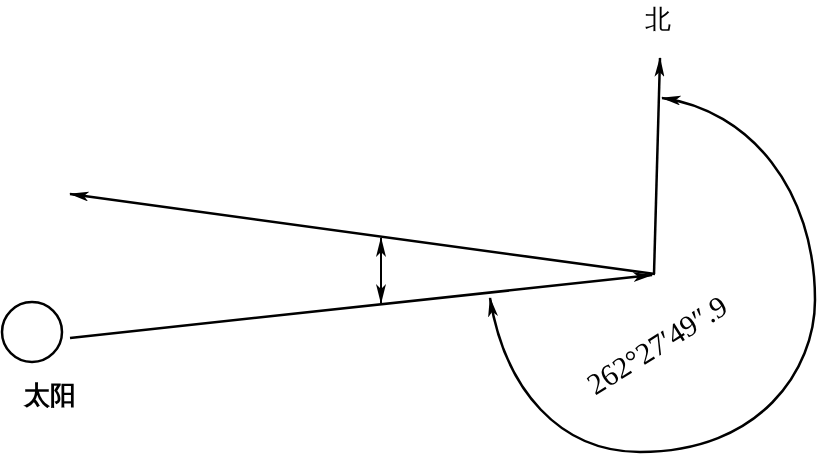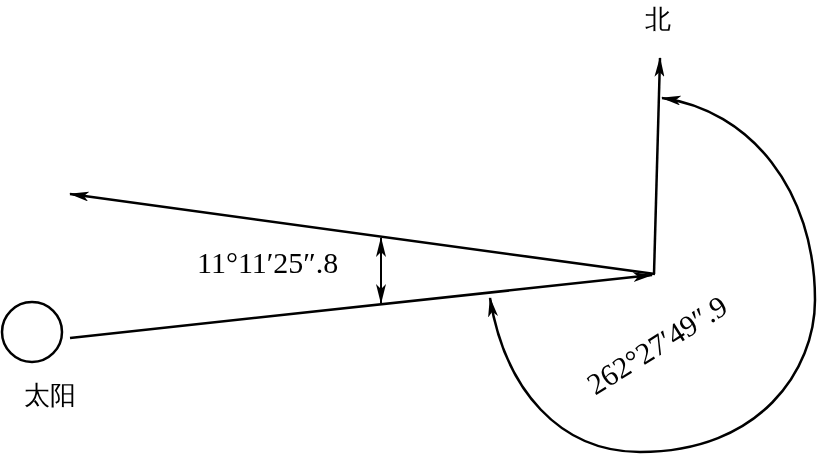--- a/index.html
+++ b/index.html
@@ -2,21 +2,21 @@
 <html><head>
   <meta charset="utf-8">
   <style>
     html, body { margin: 0; padding: 0; background: #ffffff; }
     .canvas { position: relative; width: 817px; height: 454px; overflow: hidden; background: #ffffff; }
     svg { position: absolute; left: 0; top: 0; }
     .lbl { position: absolute; color: #000; white-space: nowrap; line-height: 1; }
     .cjk { font-family: "DejaVu Sans", sans-serif; font-size: 26px; }
     .ang { font-family: "Liberation Serif", serif; font-size: 30px; }
     .north { left: 645px; top: 6px; }
-    .sun-label { left: 24px; top: 382px; }
+    .sun-label { left: 24px; top: 382px; font-weight: bold; }
     .angle-small { left: 197px; top: 248px; }
     .angle-large { left: 598px; top: 370px; transform: rotate(-32deg); transform-origin: left bottom; }
   </style>
 </head>
 <body>
 
 <div class="canvas">
   <svg width="817" height="454" viewBox="0 0 817 454">
     <defs>
       <marker id="ah" viewBox="0 0 20 10" refX="19" refY="5" markerWidth="20" markerHeight="10" markerUnits="userSpaceOnUse" orient="auto">
@@ -34,15 +34,14 @@
 
     <line x1="381" y1="268" x2="381" y2="238" stroke="#000" stroke-width="2" marker-end="url(#ah)"></line>
     <line x1="381" y1="268" x2="381" y2="303" stroke="#000" stroke-width="2" marker-end="url(#ah)"></line>
 
     <path d="M 640 452 C 560 452 505 390 490 298" fill="none" stroke="#000" stroke-width="2.5" marker-end="url(#ah)"></path>
     <path d="M 640 452 C 760 452 815 370 815 300 C 815 190 750 110 662 98" fill="none" stroke="#000" stroke-width="2.5" marker-end="url(#ah)"></path>
   </svg>
 
   <span class="lbl cjk north">北</span>
   <span class="lbl cjk sun-label">太阳</span>
-  <span class="lbl ang angle-small">11°11′25″.8</span>
   <span class="lbl ang angle-large">262°27′49″.9</span>
 </div>
 
 </body></html>

